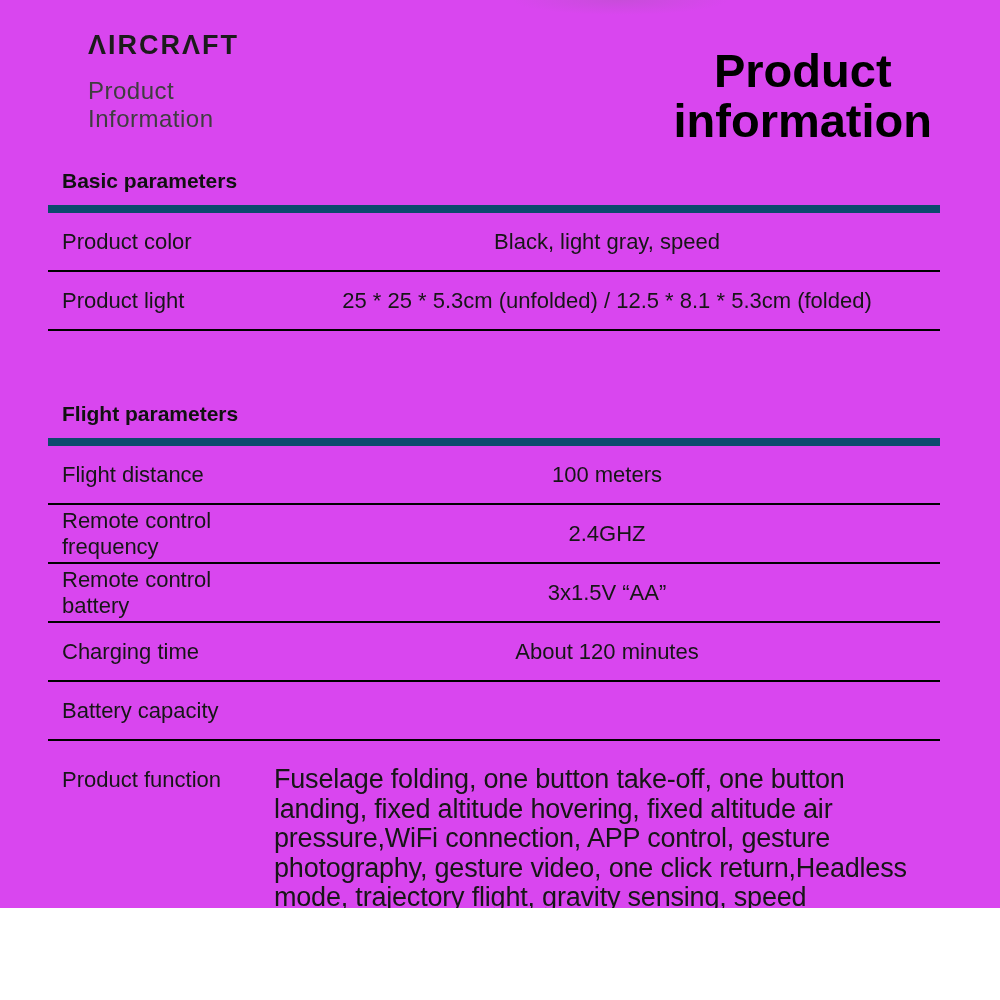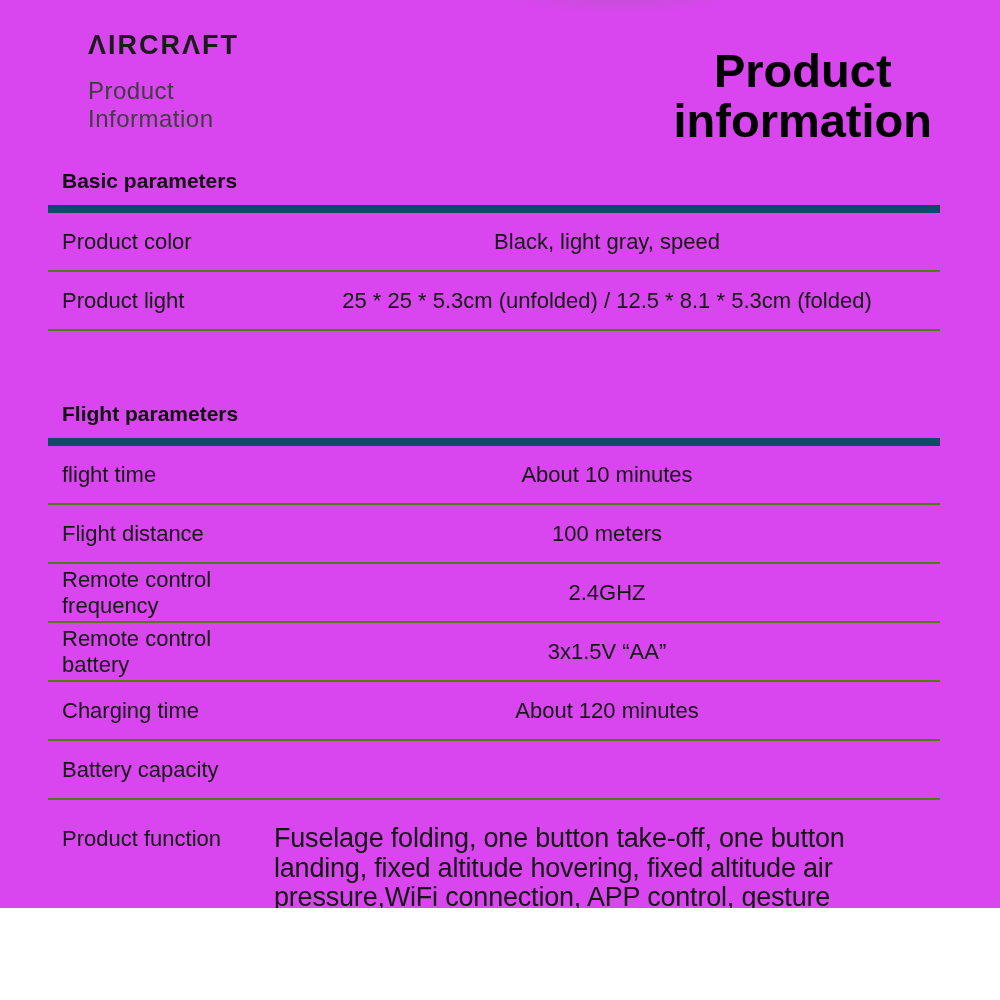--- a/index.html
+++ b/index.html
@@ -69,21 +69,21 @@
     color: #111111;
     border-bottom: 8px solid #0c4a6e;
   }
   .section + .section {
     margin-top: 62px;
   }
   .row {
     display: flex;
     align-items: center;
     height: 57px;
-    border-bottom: 2px solid #4d7c0f;
+    border-bottom: 2px solid #000000;
     font-size: 22px;
   }
   .row-label {
     width: 212px;
     padding-left: 14px;
     flex: 0 0 auto;
     color: #161616;
   }
   .row-value {
     flex: 1 1 auto;
@@ -138,24 +138,20 @@
       </div>
       <div class="row">
         <div class="row-label">Product light</div>
         <div class="row-value">25 * 25 * 5.3cm (unfolded) / 12.5 * 8.1 * 5.3cm (folded)</div>
       </div>
     </div>
 
     <div class="section">
       <h2 class="section-title">Flight parameters</h2>
       <div class="row">
-        <div class="row-label">flight time</div>
-        <div class="row-value">About 10 minutes</div>
-      </div>
-      <div class="row">
         <div class="row-label">Flight distance</div>
         <div class="row-value">100 meters</div>
       </div>
       <div class="row">
         <div class="row-label">Remote control frequency</div>
         <div class="row-value">2.4GHZ</div>
       </div>
       <div class="row">
         <div class="row-label">Remote control battery</div>
         <div class="row-value">3x1.5V “AA”</div>

